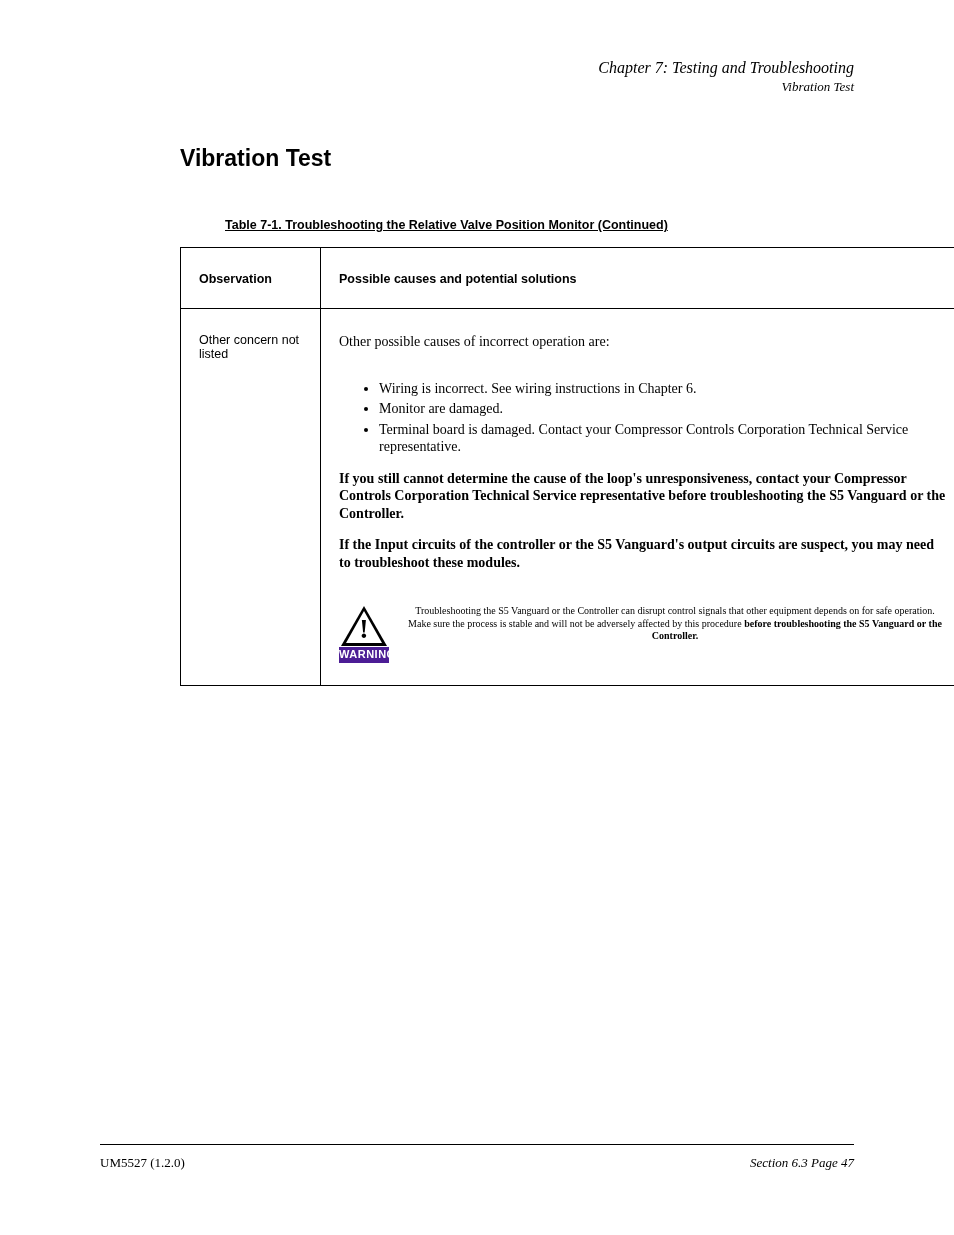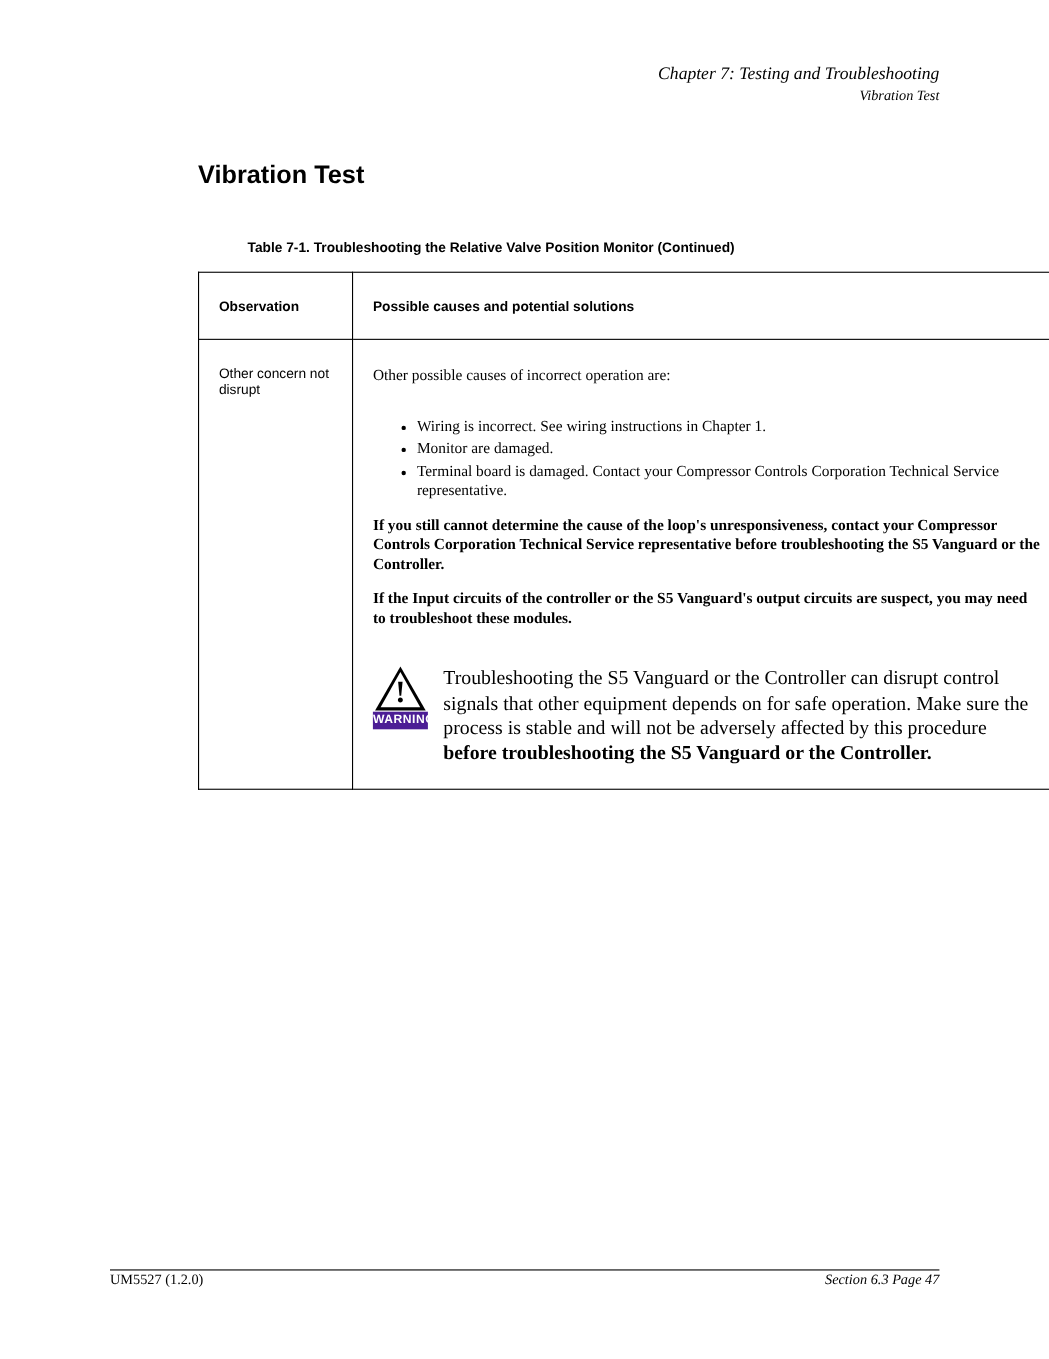--- a/index.html
+++ b/index.html
@@ -29,20 +29,21 @@
     font-weight: bold;
     font-size: 23px;
   }
   .table-heading {
     position: absolute;
     top: 218px;
     left: 225px;
     font-family: Arial, Helvetica, sans-serif;
     font-weight: bold;
     font-size: 12.5px;
+    text-decoration: underline;
   }
   table.main {
     position: absolute;
     top: 247px;
     left: 180px;
     width: 786px;
     border-collapse: collapse;
     border: 1.5px solid #000;
   }
   table.main th, table.main td {
@@ -74,28 +75,29 @@
     font-family: Arial, Helvetica, sans-serif;
     font-weight: bold;
     font-size: 11px;
     background: #4c1d95;
     color: #fff;
     text-align: center;
     padding: 1px 0;
     letter-spacing: 0.5px;
     width: 50px;
   }
-  .alert-text { font-size: 18px; line-height: 1.25; }
+  .alert-text { font-size: 10px; line-height: 1.25; text-align: center; }
   .bold-inline { font-weight: bold; }
   .footer {
     position: absolute;
     left: 100px;
     right: 100px;
     bottom: 64px;
     border-top: 1.5px solid #000;
+    padding-top: 10px;
     display: flex;
     justify-content: space-between;
     font-family: "Times New Roman", Times, serif;
     font-size: 13px;
   }
   .footer-right { font-style: italic; }
 </style>
 </head>
 <body>
 
@@ -110,25 +112,25 @@
 
 <table class="main">
   <thead>
     <tr>
       <th class="col-left">Observation</th>
       <th>Possible causes and potential solutions</th>
     </tr>
   </thead>
   <tbody>
     <tr>
-      <td class="cell-label">Other concern not disrupt</td>
+      <td class="cell-label">Other concern not listed</td>
       <td class="cell-body">
         <div class="intro-line">Other possible causes of incorrect operation are:</div>
         <ul class="bullets">
-          <li>Wiring is incorrect. See wiring instructions in Chapter 1.</li>
+          <li>Wiring is incorrect. See wiring instructions in Chapter 6.</li>
           <li>Monitor are damaged.</li>
           <li>Terminal board is damaged. Contact your Compressor Controls Corporation Technical Service representative.</li>
         </ul>
         <div class="para">If you still cannot determine the cause of the loop's unresponsiveness, contact your Compressor Controls Corporation Technical Service representative before troubleshooting the S5 Vanguard or the Controller.</div>
         <div class="para">If the Input circuits of the controller or the S5 Vanguard's output circuits are suspect, you may need to troubleshoot these modules.</div>
         <div class="alert-box">
           <div class="alert-icon-wrap">
             <svg class="alert-icon" viewBox="0 0 48 42">
               <polygon points="24,1 47,41 1,41" fill="#000"></polygon>
               <polygon points="24,6 42,38 6,38" fill="#fff"></polygon>

